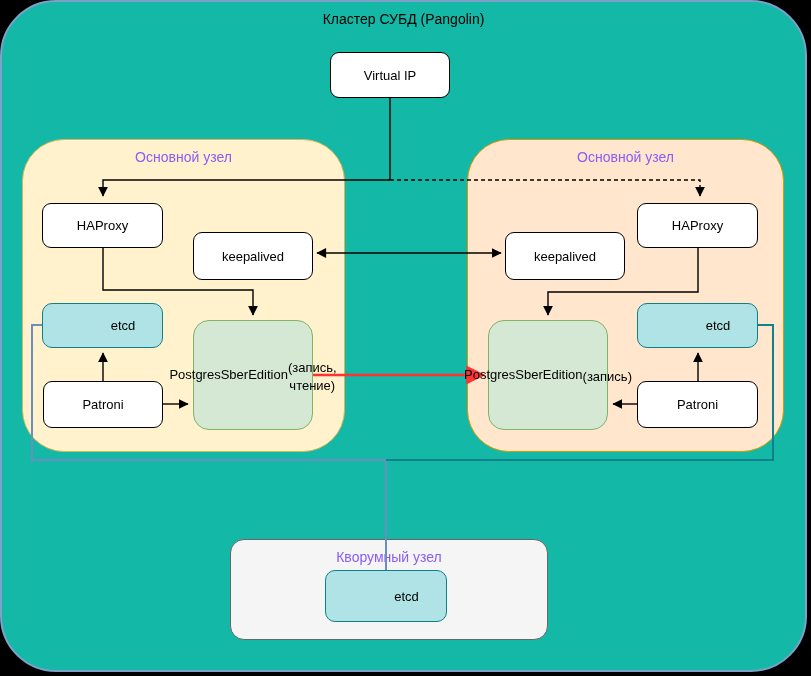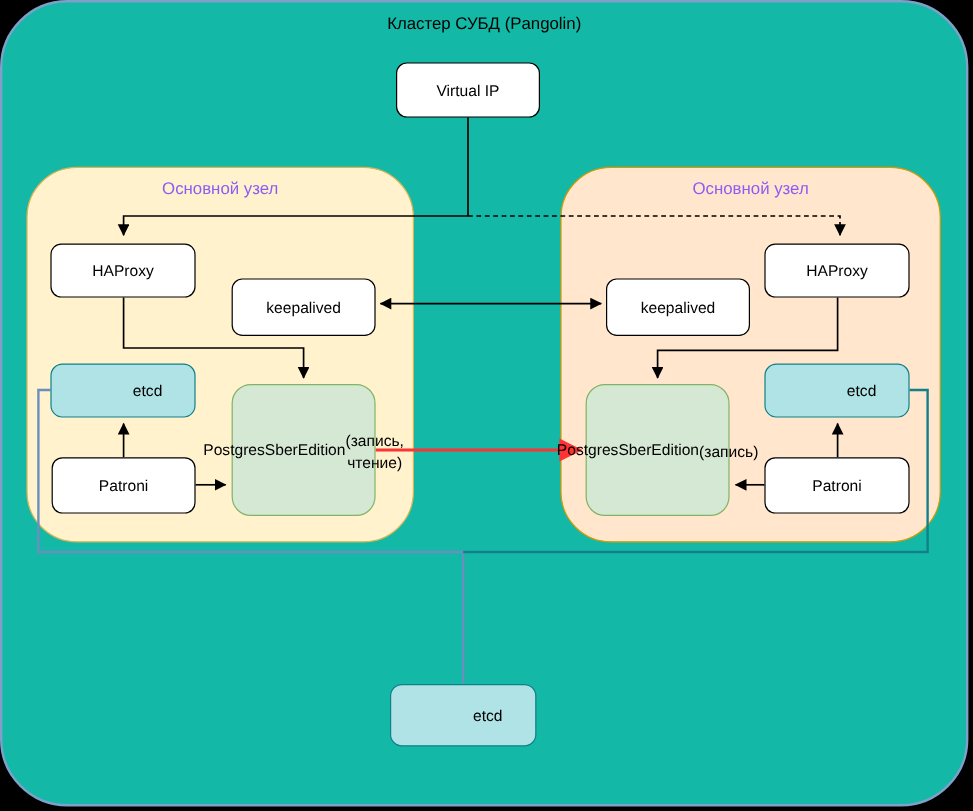--- a/index.html
+++ b/index.html
@@ -37,20 +37,23 @@
 <div id="stage">
   <div class="canvas">
     <div class="diagram-title">Кластер СУБД (Pangolin)</div>
   </div>
 
   <div class="node node-primary">
     <div class="node-label">Основной узел</div>
   </div>
   <div class="node node-reserve">
     <div class="node-label">Основной узел</div>
+  </div>
+  <div class="node node-quorum">
+    <div class="node-label">Кворумный узел</div>
   </div>
 
   <svg class="wires" width="811" height="676" viewBox="0 0 811 676">
     <defs>
       <marker id="arrB" markerWidth="8" markerHeight="8" refX="6.5" refY="3.5" orient="auto">
         <path d="M0,0 L7,3.5 L0,7 Z" fill="#000"></path>
       </marker>
       <marker id="arrBs" markerWidth="8" markerHeight="8" refX="0.5" refY="3.5" orient="auto">
         <path d="M7,0 L0,3.5 L7,7 Z" fill="#000"></path>
       </marker>

